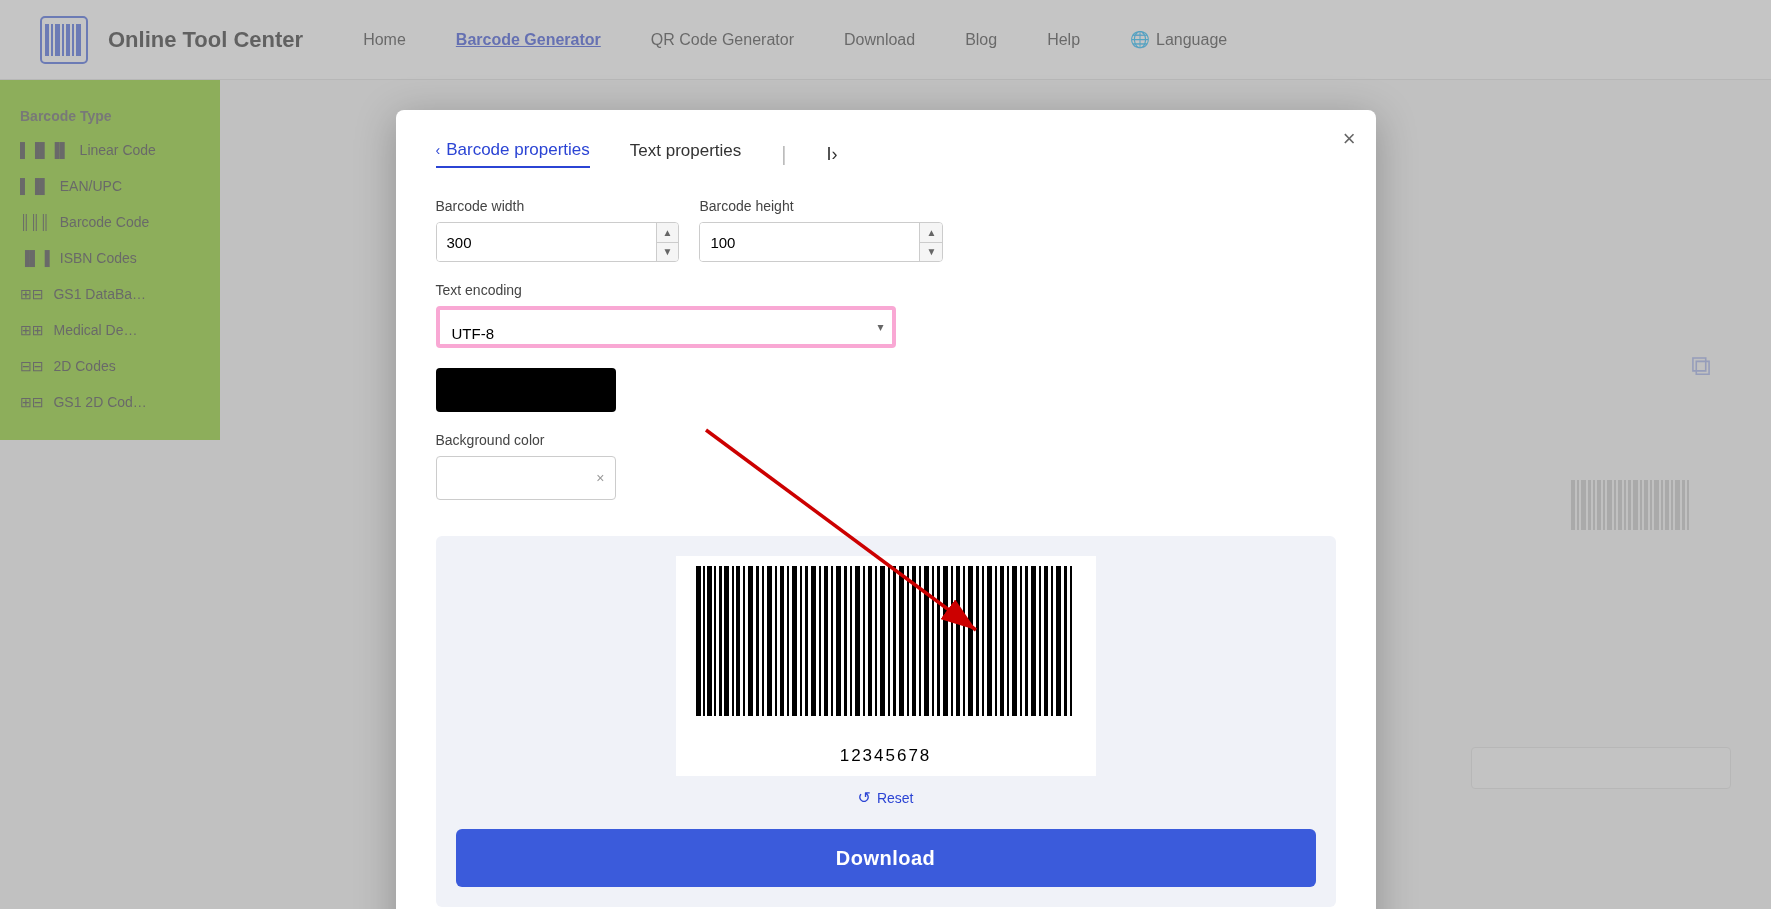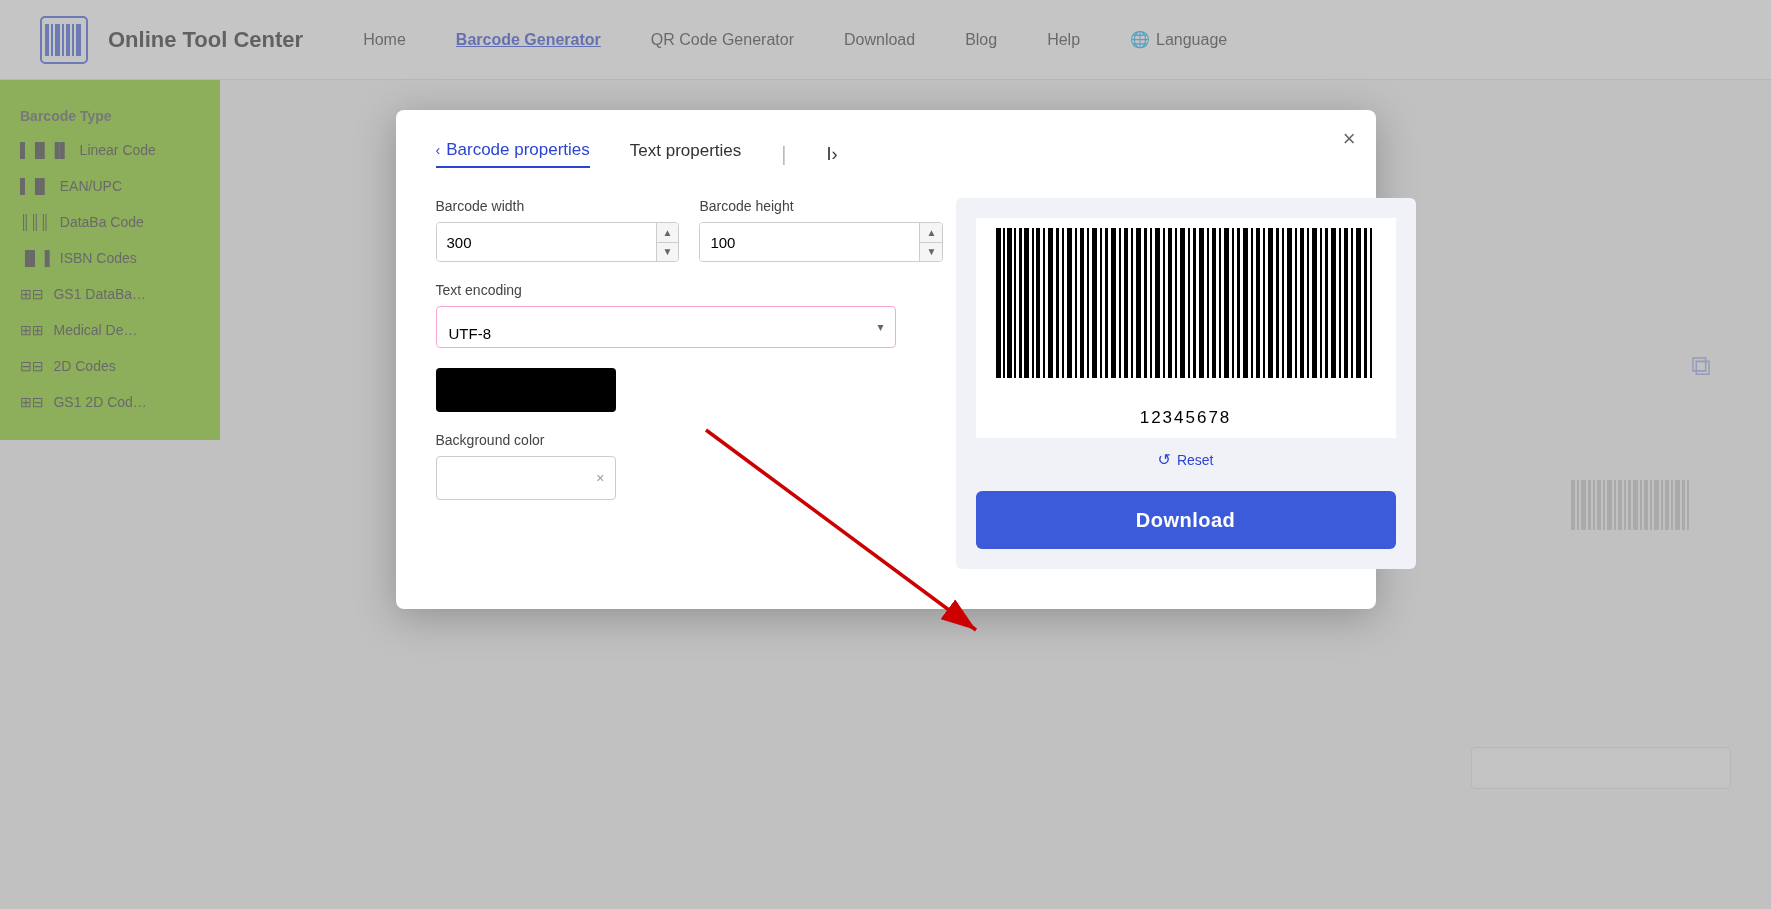--- a/index.html
+++ b/index.html
@@ -162,21 +162,22 @@
       cursor: default;
     }
     .tab-cursor {
       font-size: 18px;
       color: #333;
     }
 
     
     .modal-body {
       display: flex;
-      gap: 60px;
+      gap: 36px;
+      flex-direction: column;
     }
 
     
     .left-panel {
       width: 460px;
       flex-shrink: 0;
     }
 
     .form-row {
       display: flex;
@@ -222,21 +223,21 @@
     }
     .spinner-btn + .spinner-btn { border-top: 1px solid #ccc; }
 
     .form-select-wrapper {
       position: relative;
       margin-bottom: 20px;
     }
     .form-select {
       width: 100%;
       height: 42px;
-      border: 1px solid #f9a8d4;
+      border: 4px solid #f9a8d4;
       border-radius: 4px;
       padding: 12px 36px 0 12px;
       font-size: 15px;
       appearance: none;
       background: #fff;
       cursor: pointer;
       outline: none;
     }
     .select-arrow {
       position: absolute;
@@ -397,21 +398,21 @@
     <div class="sidebar-item">
       <span>▌▐▌▐▌</span>
       <span>Linear Code</span>
     </div>
     <div class="sidebar-item">
       <span>▌▐▌</span>
       <span>EAN/UPC</span>
     </div>
     <div class="sidebar-item">
       <span>║║║</span>
-      <span>DataBa Code</span>
+      <span>Barcode Code</span>
     </div>
     <div class="sidebar-item">
       <span>▐▌▐</span>
       <span>ISBN Codes</span>
     </div>
     <div class="sidebar-item">
       <span>⊞⊟</span>
       <span>GS1 DataBa…</span>
     </div>
     <div class="sidebar-item">

